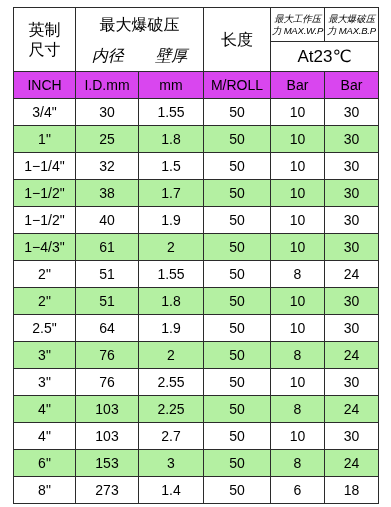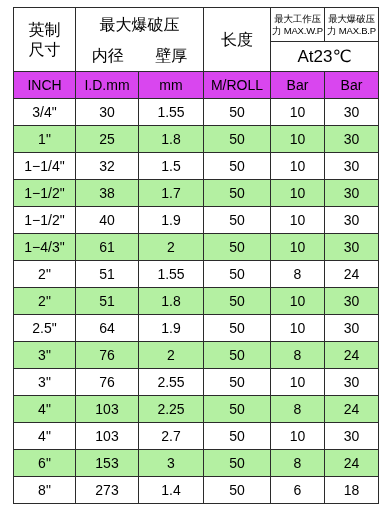--- a/index.html
+++ b/index.html
@@ -50,20 +50,21 @@
   .hdr-main {
     height: 33px;
     font-size: 16px;
     font-weight: bold;
     line-height: 1.15;
   }
   .hdr-sub {
     height: 29px;
     font-size: 16px;
     font-weight: bold;
+    font-style: italic;
   }
   .hdr-tall {
     font-size: 16px;
     font-weight: bold;
     line-height: 1.2;
   }
   .hdr-metric-pair {
     font-size: 16px;
     font-weight: bold;
     border-bottom: none !important;
@@ -82,20 +83,21 @@
   .hdr-press {
     height: 33px;
     font-size: 9.5px;
     line-height: 1.25;
     font-weight: bold;
     padding: 2px 1px;
   }
   .hdr-press .zh {
     display: block;
     letter-spacing: -0.2px;
+    font-style: italic;
   }
   .hdr-at {
     height: 29px;
     font-size: 17px;
     font-weight: bold;
   }
   
   tr.unit-row td {
     height: 26px;
     background: #d946ef;

